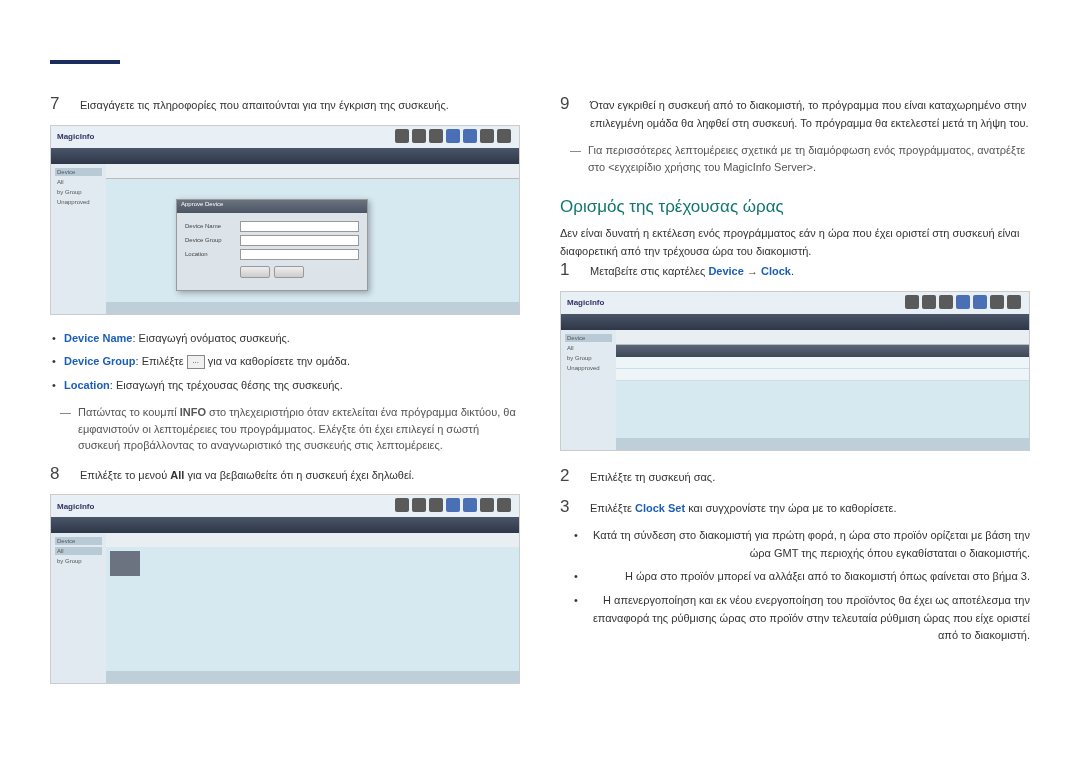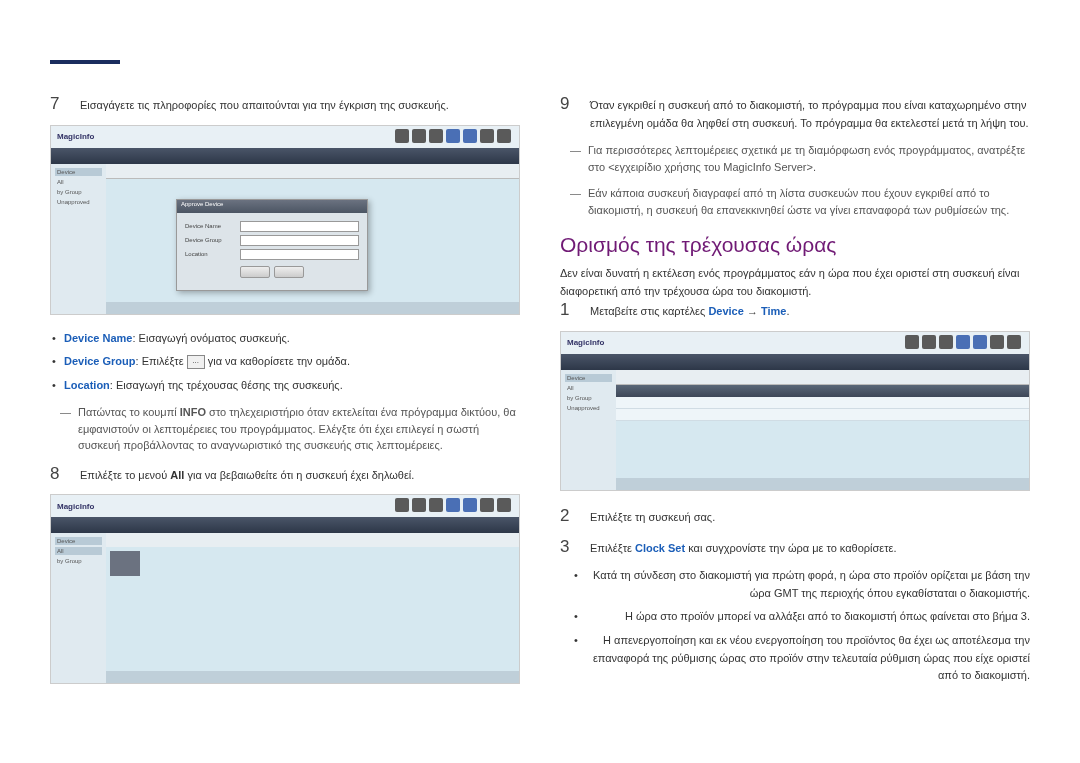--- a/index.html
+++ b/index.html
@@ -203,24 +203,24 @@
     line-height: 1.5;
     color: #555;
   }
   .note::before {
     content: "―";
     position: absolute;
     left: 10px;
     color: #666;
   }
   h3.section-title {
-    font-size: 21px;
-    color: #701a75;
+    font-size: 17px;
+    color: #0f766e;
     font-weight: normal;
-    margin: 15px 0 8px 0;
+    margin: 22px 0 8px 0;
   }
   .para {
     line-height: 1.6;
   }
   ul.sub-bullets {
     list-style: none;
     padding: 0 0 0 14px;
     margin: 8px 0;
     text-align: right;
   }
@@ -349,29 +349,28 @@
       </div>
     </div>
 
     <div class="col">
       <div class="step">
         <div class="step-num">9</div>
         <div class="step-body">Όταν εγκριθεί η συσκευή από το διακομιστή, το πρόγραμμα που είναι καταχωρημένο στην επιλεγμένη ομάδα θα ληφθεί στη συσκευή. Το πρόγραμμα θα εκτελεστεί μετά τη λήψη του.</div>
       </div>
 
       <div class="note">Για περισσότερες λεπτομέρειες σχετικά με τη διαμόρφωση ενός προγράμματος, ανατρέξτε στο &lt;εγχειρίδιο χρήσης του MagicInfo Server&gt;.</div>
-      <div class="note">Εάν κάποια συσκευή διαγραφεί από τη λίστα συσκευών που έχουν εγκριθεί από το διακομιστή, η συσκευή θα επανεκκινηθεί ώστε να γίνει επαναφορά των ρυθμίσεών της.</div>
 
       <h3 class="section-title">Ορισμός της τρέχουσας ώρας</h3>
       <div class="para">Δεν είναι δυνατή η εκτέλεση ενός προγράμματος εάν η ώρα που έχει οριστεί στη συσκευή είναι διαφορετική από την τρέχουσα ώρα του διακομιστή.</div>
 
       <div class="step">
         <div class="step-num">1</div>
         <div class="step-body">
-          <span>Μεταβείτε στις καρτέλες </span><span class="blue-bold">Device</span><span> → </span><span class="blue-bold">Time</span><span>.</span>
+          <span>Μεταβείτε στις καρτέλες </span><span class="blue-bold">Device</span><span> → </span><span class="blue-bold">Clock</span><span>.</span>
         </div>
       </div>
 
       <div class="screenshot short">
         <div class="ss-top">
           <span class="logo">MagicInfo</span>
           <div class="ss-icons">
             <div class="ss-icon dark"></div>
             <div class="ss-icon dark"></div>
             <div class="ss-icon dark"></div>

